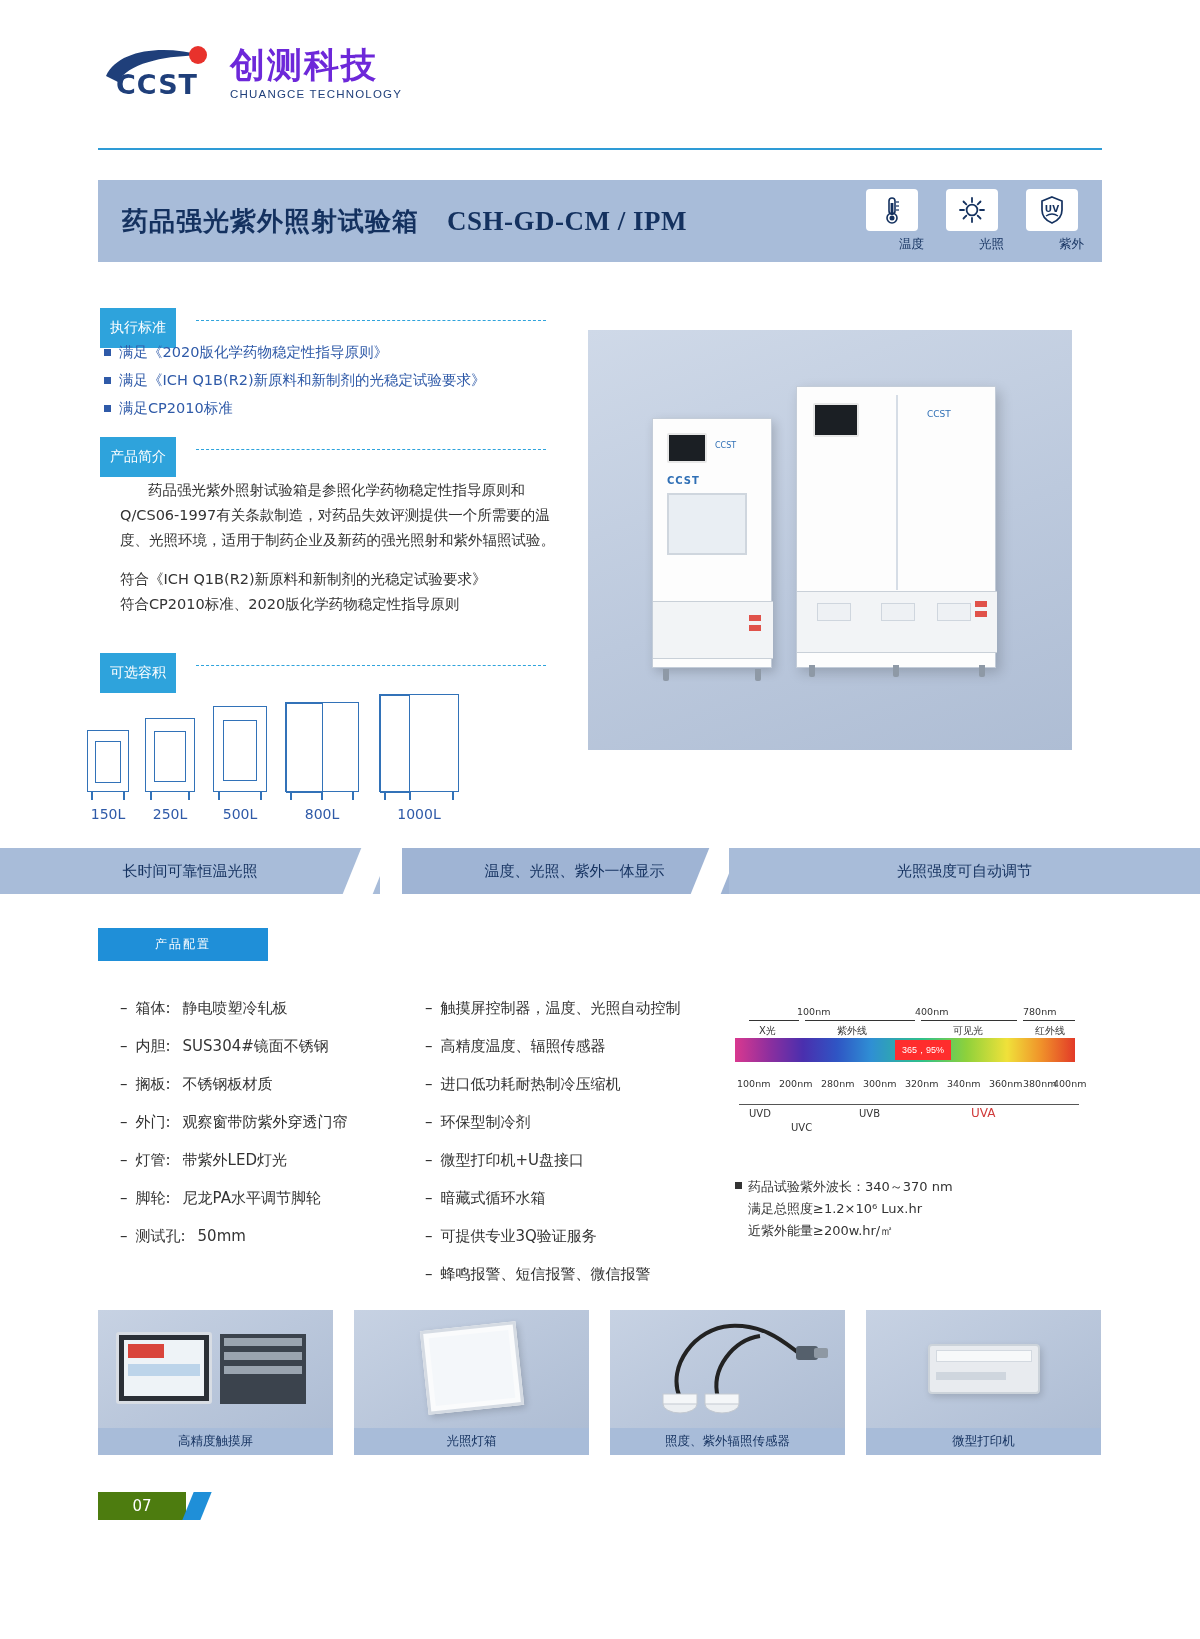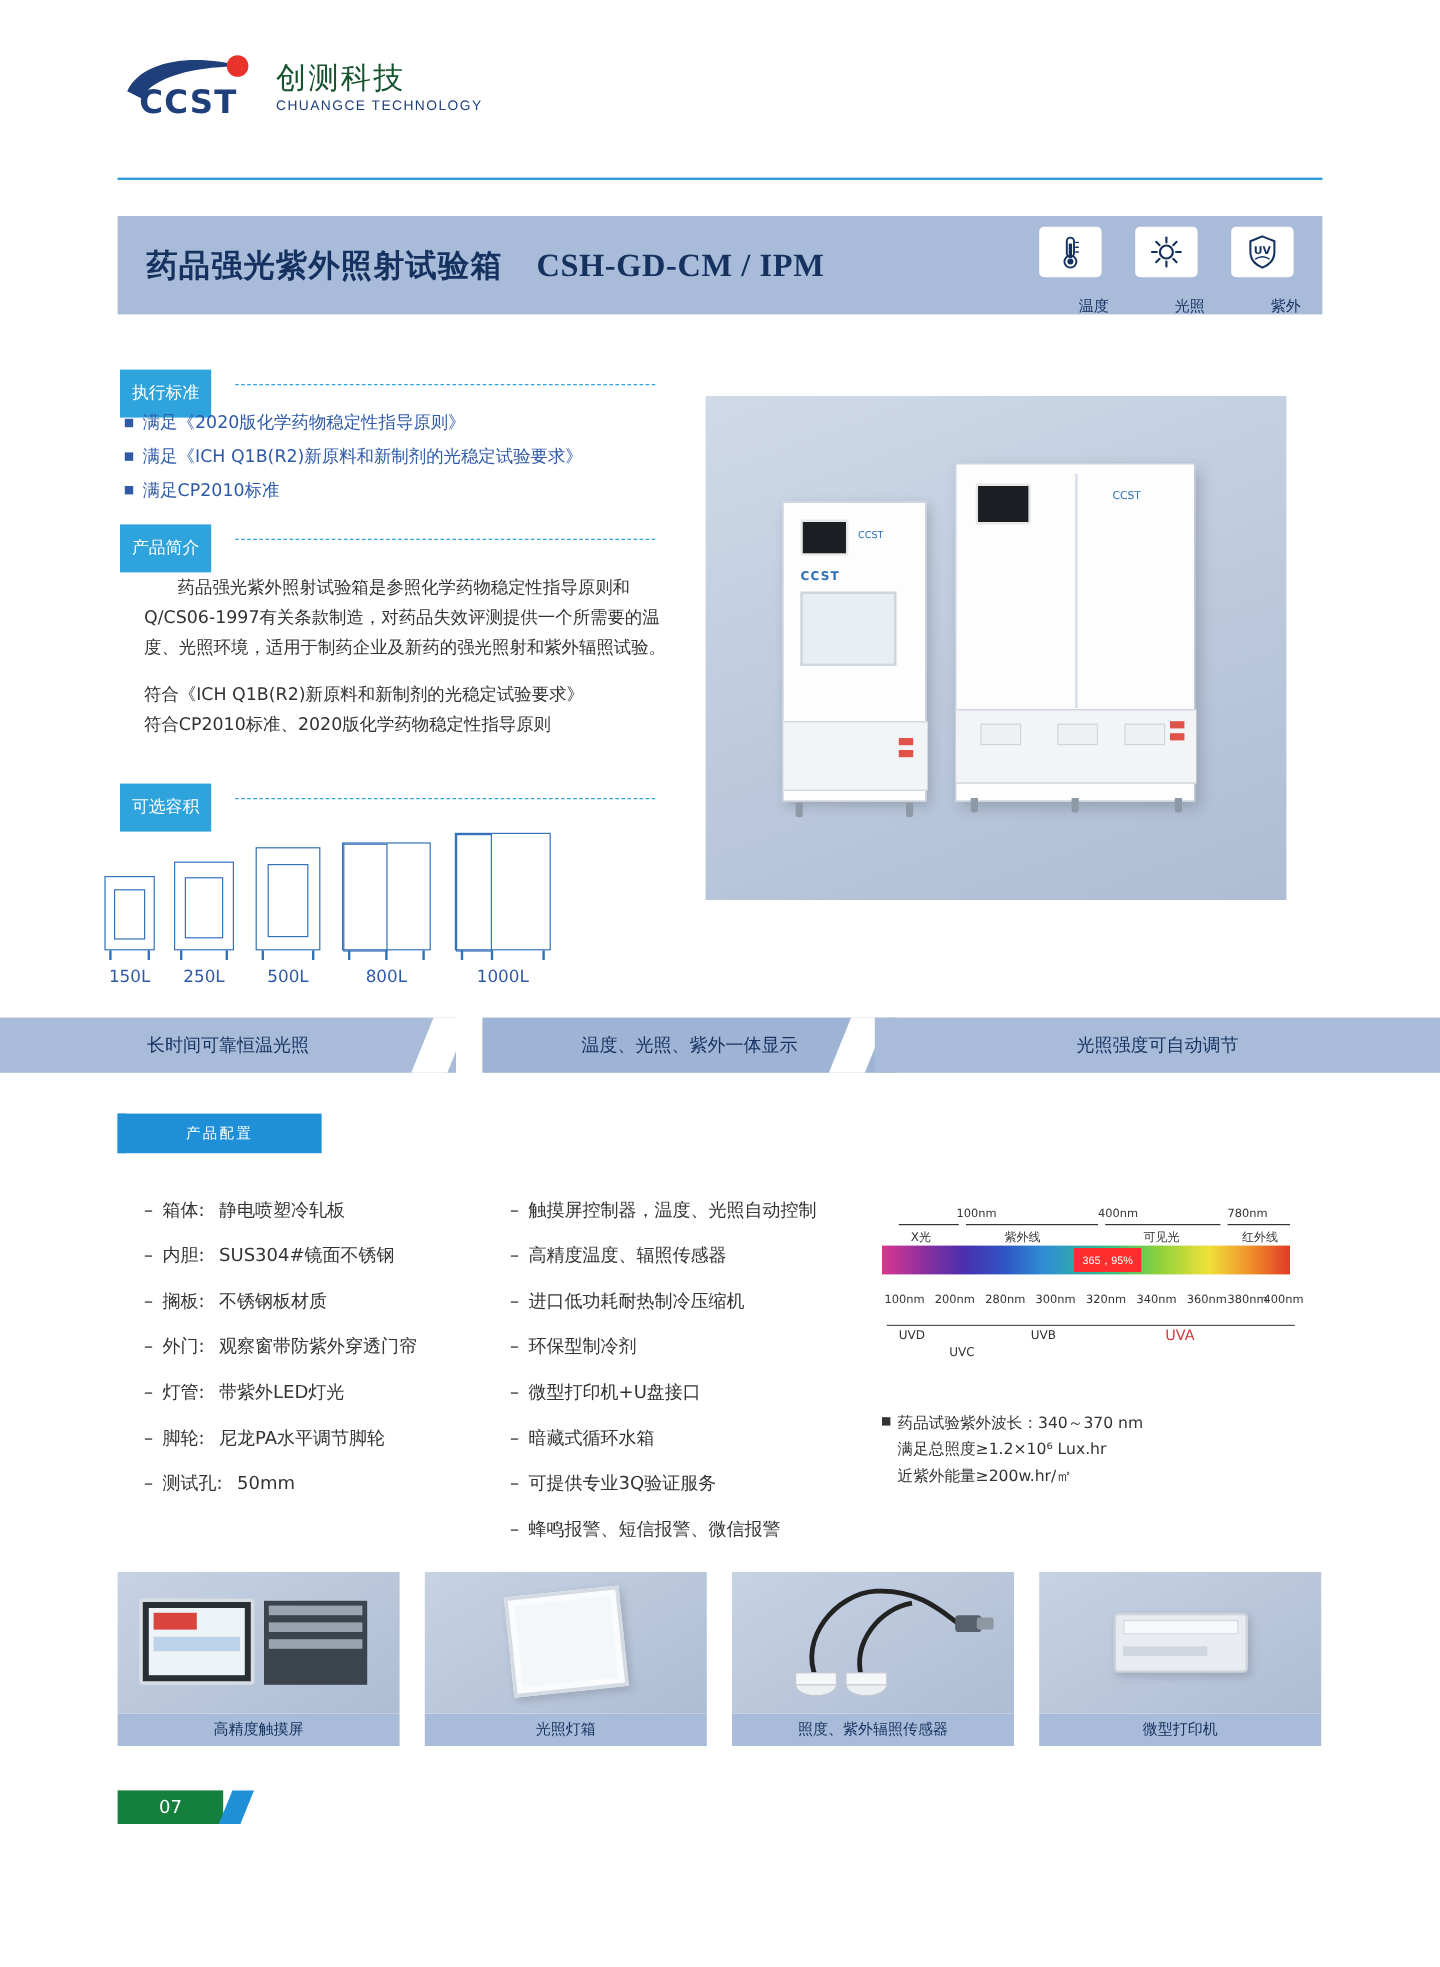--- a/index.html
+++ b/index.html
@@ -13,21 +13,21 @@
     overflow:hidden;
   }
   .page { position:relative; width:1200px; height:1639px; }
 
   
   .header { position:absolute; left:0; top:0; width:1200px; height:155px; }
   .logo-wrap { position:absolute; left:100px; top:42px; display:flex; align-items:center; }
   .logo-mark { position:relative; width:120px; height:62px; }
   .logo-mark svg { display:block; }
   .logo-text { margin-left:10px; }
-  .logo-cn { font-family:"DejaVu Sans", sans-serif; font-size:25px; font-weight:normal; color:#14532d; letter-spacing:2px; line-height:1.1; }
+  .logo-cn { font-family:"DejaVu Sans", sans-serif; font-size:35px; font-weight:bold; color:#6d28d9; letter-spacing:2px; line-height:1.1; }
   .logo-en { font-size:11.5px; color:#1f3f7a; letter-spacing:1.2px; margin-top:4px; }
   .header-rule { position:absolute; left:98px; top:148px; width:1004px; height:2px; background:#2e9bd6; }
 
   
   .titlebar {
     position:absolute; left:98px; top:180px; width:1004px; height:82px;
     background:#a8bcd9;
     display:flex; align-items:center;
   }
   .titlebar .t-main {
@@ -40,21 +40,21 @@
     font-family:"Liberation Serif", serif;
     font-size:27px; font-weight:bold; color:#14315f; letter-spacing:0.5px;
   }
   .badges { position:absolute; right:18px; top:9px; display:flex; gap:16px; }
   .badge { width:64px; text-align:right; }
   .badge .box {
     width:52px; height:42px; margin:0 auto;
     background:#ffffff; border-radius:4px;
     display:flex; align-items:center; justify-content:center;
   }
-  .badge .lbl { font-size:12.5px; color:#14315f; margin-top:16px; font-family:Liberation Serif, serif; }
+  .badge .lbl { font-size:12.5px; color:#14315f; margin-top:5px; font-family:Liberation Serif, serif; }
 
   
   .sec-label {
     position:absolute;
     height:40px; background:#2ea3dc; color:#fff;
     font-size:14px; font-family:"DejaVu Sans", sans-serif;
     display:flex; align-items:center; justify-content:center;
     padding:0 10px;
   }
   .dashline { position:absolute; border-top:1px dashed #2ea3dc; height:0; }
@@ -124,21 +124,21 @@
   .uvband { position:absolute; font-size:10px; color:#333; font-family:"DejaVu Sans", sans-serif; }
   .hl365 { position:absolute; left:160px; top:40px; width:56px; height:20px; background:#ff2d2d; color:#fff; font-size:9px; display:flex; align-items:center; justify-content:center; }
 
   
   .cards { position:absolute; left:98px; top:1310px; width:1004px; height:145px; }
   .card { position:absolute; top:0; width:235px; height:145px; }
   .card .img { width:235px; height:118px; background:linear-gradient(150deg,#c7d2e3,#aebdd4); position:relative; overflow:hidden; }
   .card .cap { width:235px; height:27px; background:#a8bcd9; color:#14315f; font-size:12.5px; font-family:"DejaVu Sans", sans-serif; display:flex; align-items:center; justify-content:center; }
 
   
-  .pgnum { position:absolute; left:98px; top:1492px; width:88px; height:28px; background:#15803d; color:#fff; font-size:15px; font-family:"DejaVu Sans", sans-serif; display:flex; align-items:center; justify-content:center; }
+  .pgnum { position:absolute; left:98px; top:1492px; width:88px; height:28px; background:#4d7c0f; color:#fff; font-size:15px; font-family:"DejaVu Sans", sans-serif; display:flex; align-items:center; justify-content:center; }
   .pgslash { position:absolute; left:188px; top:1492px; width:18px; height:28px; background:#1f8fd8; transform:skewX(-22deg); }
 </style>
 </head>
 <body>
 
 <div class="page">
 
   <div class="header">
     <div class="logo-wrap">
       <div class="logo-mark">

